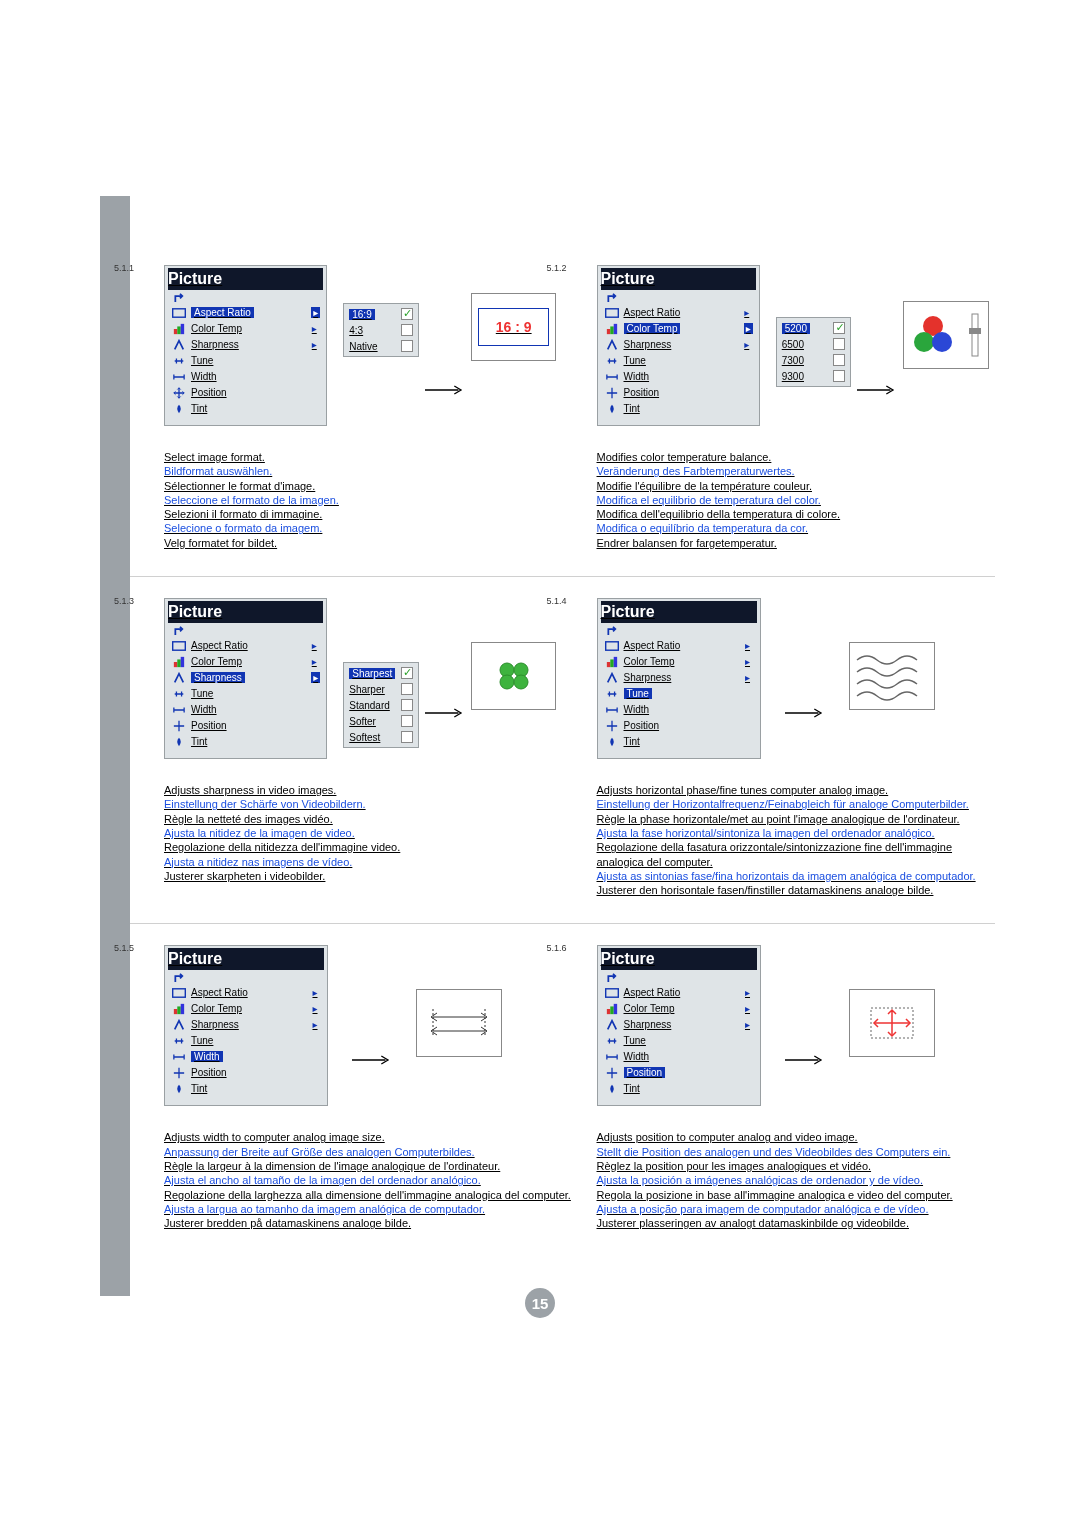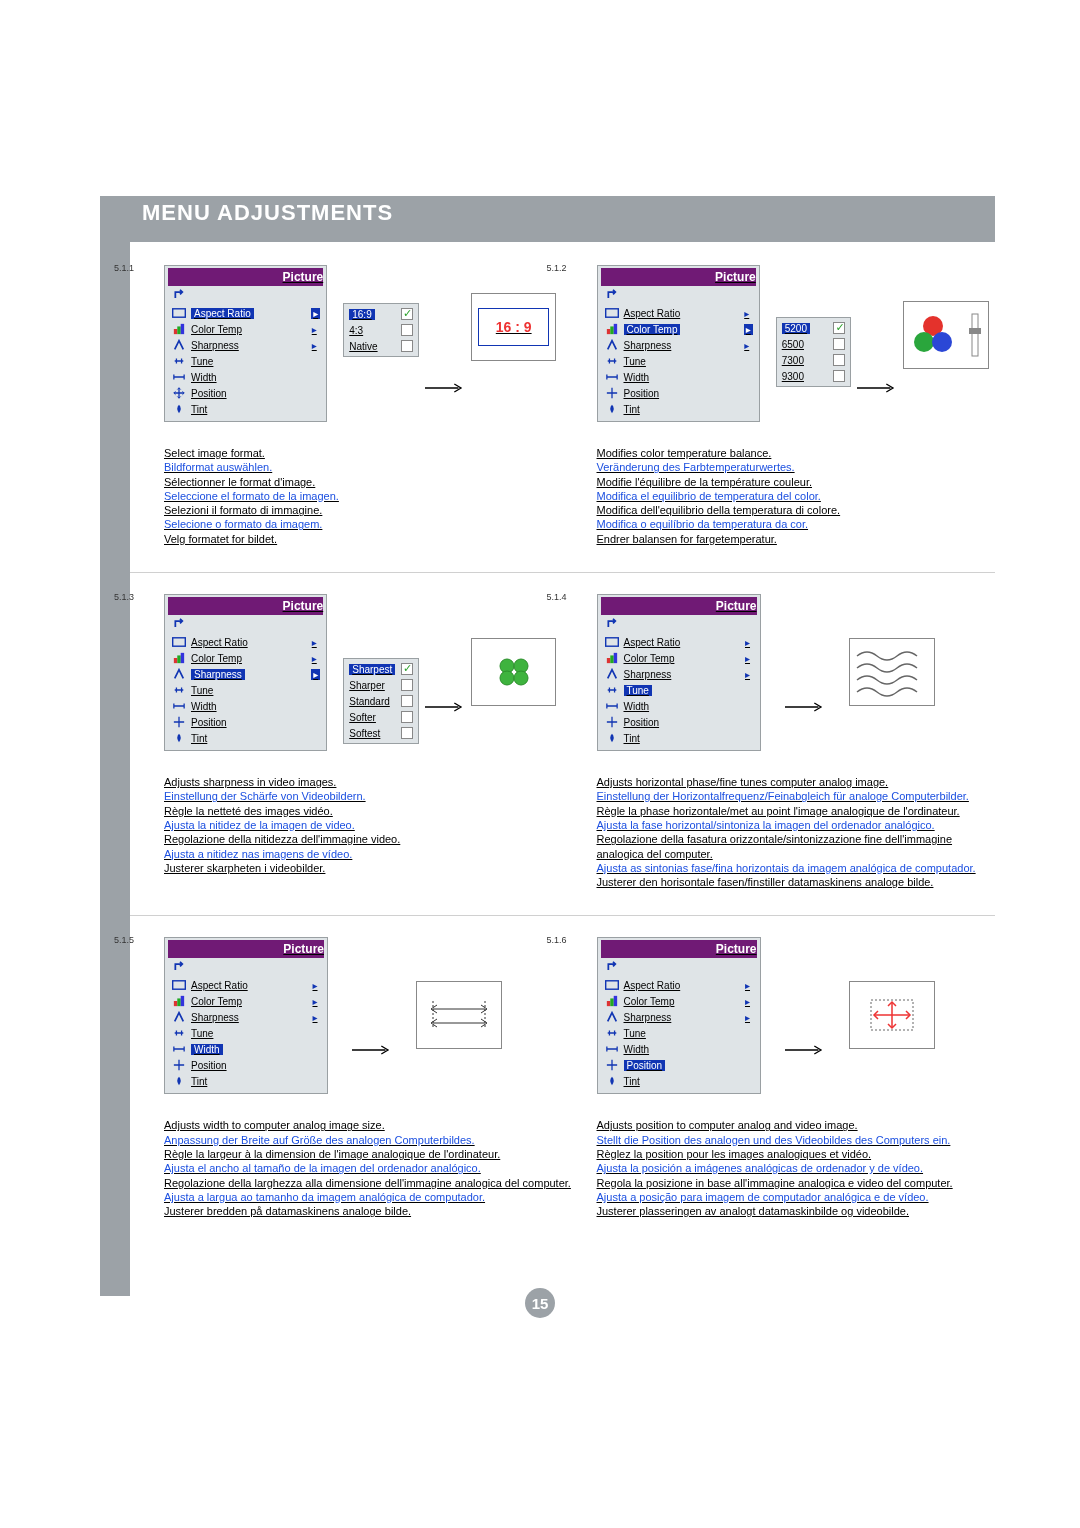--- a/index.html
+++ b/index.html
@@ -9,24 +9,24 @@
   .header h1 { margin:0; font-size:22px; font-weight:bold; padding-top:4px; letter-spacing:1px; }
   .subheader { position:absolute; left:138px; top:222px; right:90px; font-size:8.5px; color:#fff; letter-spacing:0.3px; }
   .subheader span { display:inline-block; margin-right:6px; }
   .content { position:absolute; left:130px; top:258px; right:85px;text-decoration:underline; }
   .row { display:flex; border-top:1px solid transparent; }
   .sep { border-top:1px solid #d0d0d0; margin:20px 0 14px 0; }
   .cell { width:50%; box-sizing:border-box; padding:6px 6px 6px 0; position:relative; }
   .section-num { font-size:9px; font-family:Arial; color:#333; position:absolute; }
   .menu-area { display:flex; align-items:flex-start; margin-left:34px; }
   .osd { background:#dfe4e7; border:1px solid #9aa0a3; width:158px; padding:2px 2px 6px 2px; }
-  .osd-title { background:#701a75; color:#fff; font-size:12px; text-align:right; padding:2px 0; margin:0 1px 2px 1px; font-weight:bold; }
+  .osd-title { background:#0f172a; color:#fff; font-size:16px; text-align:left; padding:2px 0; margin:0 1px 2px 1px; font-weight:bold; }
   .osd-back { font-size:13px; font-weight:bold; color:#1135b3; padding:1px 4px 2px 6px; display:flex; align-items:center; }
   .osd-back svg { width:14px; height:12px; }
-  .osd-item { display:flex; align-items:flex-end; font-size:10px; padding:0px 4px; height:16px; }
+  .osd-item { display:flex; align-items:flex-start; font-size:10px; padding:0px 4px; height:16px; }
   .osd-item .icon { width:16px; margin-right:4px; display:flex; justify-content:center; }
   .osd-item .label { flex:1; color:#000; }
   .osd-item .arrow { color:#1135b3; font-size:10px; width:12px; text-align:center; }
   .osd-item.sel .label-box { background:#1135b3; color:#fff; padding:0 3px; }
   .osd-item.sel .arrow-box { background:#1135b3; color:#fff; padding:0 2px; margin-left:2px; }
   .osd-item.sel { }
   .submenu { background:#dfe4e7; border:1px solid #9aa0a3; width:70px; margin-left:16px; margin-top:40px; padding:2px 2px; }
   .submenu-item { display:flex; align-items:center; justify-content:space-between; font-size:10px; padding:0 3px; height:16px; }
   .submenu-item.sel .txt { background:#1135b3; color:#fff; padding:0 3px; }
   .checkbox { width:12px; height:12px; border:1px solid #888; background:#fff; box-sizing:border-box; display:inline-block; position:relative; }
@@ -40,23 +40,20 @@
   .page-num { position:absolute; left:50%; transform:translateX(-50%); bottom:210px; width:30px; height:30px; border-radius:50%; background:#9ca2a7; color:#fff; font-size:15px; font-weight:bold; display:flex; align-items:center; justify-content:center; }
   .arrow-svg { width:40px; height:12px; }
   svg.ic { width:14px; height:12px; }
 </style>
 </head>
 <body>
 
 <div class="page">
   <div class="sidebar-left"></div>
 
-  <div class="header">
-    <h1>MENU ADJUSTMENTS</h1>
-  </div>
 
   <div class="content">
 
     <div class="row">
 
       <div class="cell">
         <div class="section-num" style="top:4px;left:-16px">5.1.1</div>
         <div class="menu-area">
           <div class="osd">
             <div class="osd-title">Picture</div>

